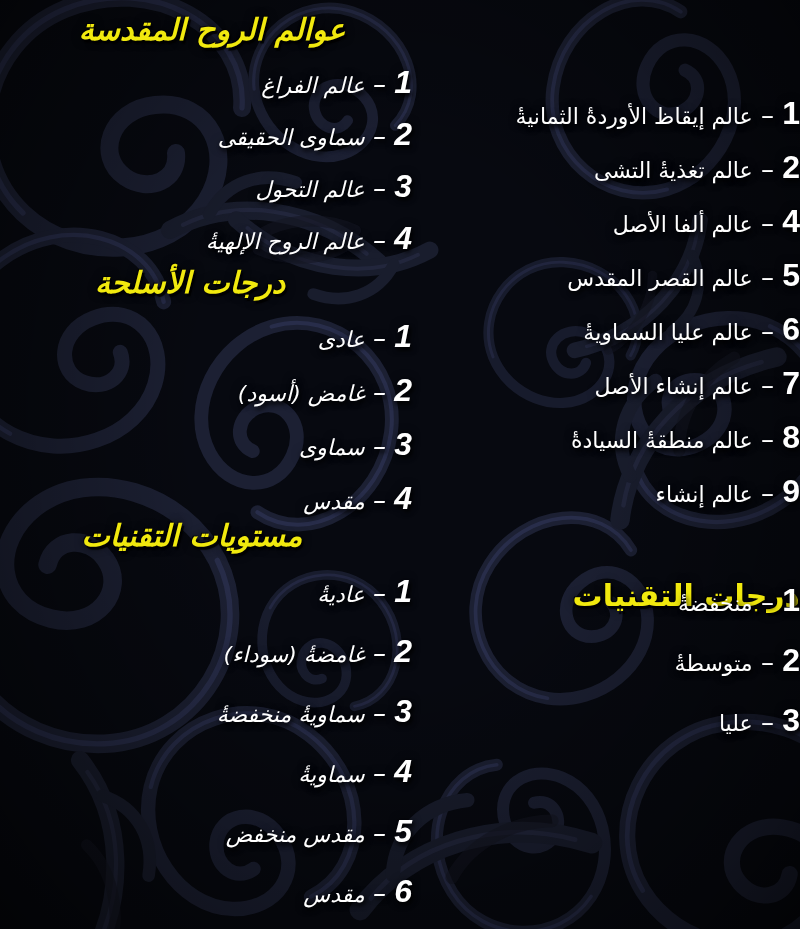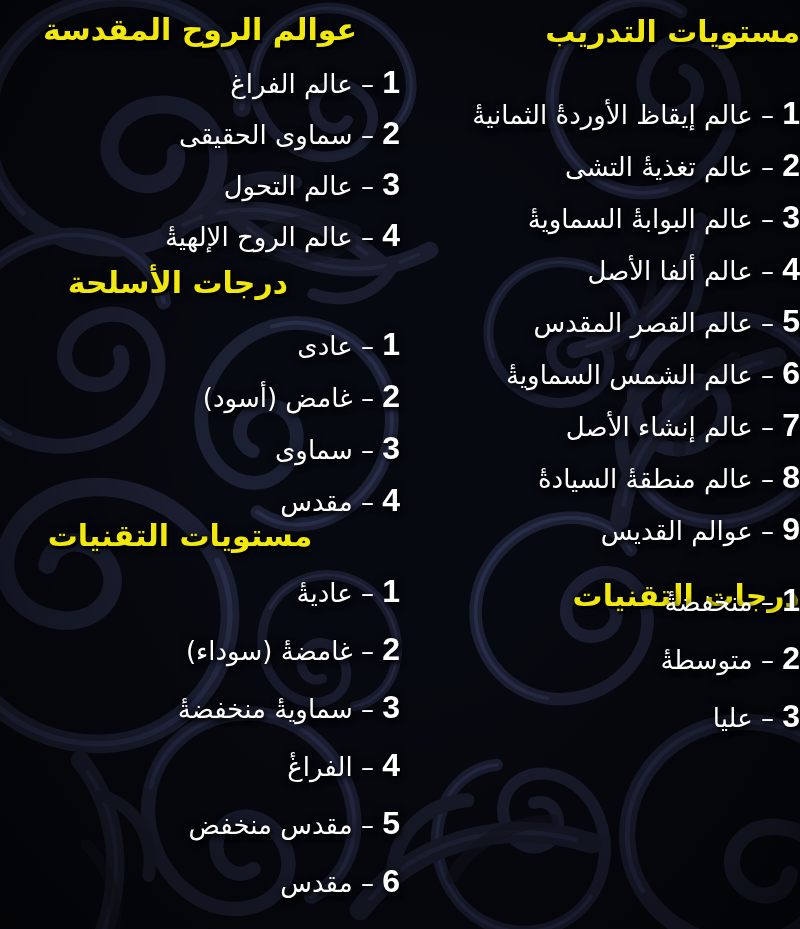--- a/index.html
+++ b/index.html
@@ -10,21 +10,21 @@
     background:#06070d;
     font-family:"DejaVu Sans",sans-serif;
   }
   .bg{position:absolute;inset:0;width:800px;height:929px;display:block;}
   .vignette{
     position:absolute;inset:0;
     background:radial-gradient(ellipse at 50% 45%, rgba(0,0,0,0) 35%, rgba(0,0,0,.45) 85%, rgba(0,0,0,.65) 100%);
     pointer-events:none;
   }
   .col{position:absolute;top:0;width:400px;height:929px;}
-  .col-left{right:400px;}
+  .col-left{right:388px;font-style:italic;}
   .col-right{right:0;}
   .sec-title{
     position:absolute;width:100%;
     text-align:center;
     color:#f1e90e;
     font-size:30px;font-weight:700;
     line-height:44px;
     letter-spacing:0px;
     text-shadow:2px 3px 1px rgba(0,0,0,.9), -1px -1px 0 rgba(0,0,0,.7), 0 0 10px rgba(0,0,0,.9);
     white-space:nowrap;
@@ -39,27 +39,27 @@
     text-shadow:2px 3px 4px rgba(0,0,0,.95), 0 0 8px rgba(0,0,0,.6);
   }
   .lh49 .item{line-height:49px;}
   .lh50 .item{line-height:50px;}
   .lh56 .item{line-height:56px;}
   .num{
     font-family:"Liberation Sans","DejaVu Sans",sans-serif;
     font-size:32px;font-weight:700;
   }
   .sep{font-size:26px;}
-  .txt{font-size:26px;}
+  .txt{font-size:22px;}
   
   #l1-title{top:8px;}
   #l1-items{top:58px;padding-left:0;}
   #l1-items .item{padding-left:82px;}
   #l2-title{top:261px;transform:translateX(-22px);}
-  #l2-items{top:311px;margin-top:8px;}
+  #l2-items{top:311px;}
   #l2-items .item{padding-left:92px;}
   #l3-title{top:514px;transform:translateX(-20px);}
   #l3-items{top:563px;}
   #l3-items .item{padding-left:49px;}
   #r1-title{top:10px;padding-left:33px;box-sizing:border-box;}
   #r1-items{top:88px;}
   #r1-items .item{padding-left:22px;}
   #r2-title{top:574px;padding-left:28px;box-sizing:border-box;}
   #r2-items{top:572px;}
   #r2-items .item{padding-left:50px;}
@@ -121,38 +121,36 @@
         <div class="item"><span class="num">2</span><span class="sep"> – </span><span class="txt">غامض (أسود)</span></div>
         <div class="item"><span class="num">3</span><span class="sep"> – </span><span class="txt">سماوى</span></div>
         <div class="item"><span class="num">4</span><span class="sep"> – </span><span class="txt">مقدس</span></div>
       </div>
 
     <div class="sec-title" id="l3-title">مستويات التقنيات</div>
     <div class="items lh56" id="l3-items">
         <div class="item"><span class="num">1</span><span class="sep"> – </span><span class="txt">عاديةٔ</span></div>
         <div class="item"><span class="num">2</span><span class="sep"> – </span><span class="txt">غامضةٔ (سوداء)</span></div>
         <div class="item"><span class="num">3</span><span class="sep"> – </span><span class="txt">سماويةٔ منخفضةٔ</span></div>
-        <div class="item"><span class="num">4</span><span class="sep"> – </span><span class="txt">الفراغٔ</span></div>
+        <div class="item"><span class="num">4</span><span class="sep"> – </span><span class="txt">سماويةٔ</span></div>
         <div class="item"><span class="num">5</span><span class="sep"> – </span><span class="txt">مقدس منخفض</span></div>
         <div class="item"><span class="num">6</span><span class="sep"> – </span><span class="txt">مقدس</span></div>
       </div>
   </div>
 
   <div class="col col-right">
-    <div class="sec-title align-right" id="r1-title">مستويات التدريب</div>
     <div class="items lh50" id="r1-items">
         <div class="item"><span class="num">1</span><span class="sep"> – </span><span class="txt">عالم إيقاظ الأوردةٔ الثمانيةٔ</span></div>
         <div class="item"><span class="num">2</span><span class="sep"> – </span><span class="txt">عالم تغذيةٔ التشى</span></div>
-        <div class="item"><span class="num">3</span><span class="sep"> – </span><span class="txt">عالم البوابةٔ السماويةٔ</span></div>
         <div class="item"><span class="num">4</span><span class="sep"> – </span><span class="txt">عالم ألفا الأصل</span></div>
         <div class="item"><span class="num">5</span><span class="sep"> – </span><span class="txt">عالم القصر المقدس</span></div>
-        <div class="item"><span class="num">6</span><span class="sep"> – </span><span class="txt">عالم الشمس السماويةٔ</span></div>
+        <div class="item"><span class="num">6</span><span class="sep"> – </span><span class="txt">عالم عليا السماويةٔ</span></div>
         <div class="item"><span class="num">7</span><span class="sep"> – </span><span class="txt">عالم إنشاء الأصل</span></div>
         <div class="item"><span class="num">8</span><span class="sep"> – </span><span class="txt">عالم منطقةٔ السيادةٔ</span></div>
-        <div class="item"><span class="num">9</span><span class="sep"> – </span><span class="txt">عوالم القديس</span></div>
+        <div class="item"><span class="num">9</span><span class="sep"> – </span><span class="txt">عالم إنشاء</span></div>
       </div>
 
     <div class="sec-title align-right" id="r2-title">درجات التقنيات</div>
     <div class="items lh56" id="r2-items">
         <div class="item"><span class="num">1</span><span class="sep"> – </span><span class="txt">منخفضةٔ</span></div>
         <div class="item"><span class="num">2</span><span class="sep"> – </span><span class="txt">متوسطةٔ</span></div>
         <div class="item"><span class="num">3</span><span class="sep"> – </span><span class="txt">عليا</span></div>
       </div>
   </div>
 

